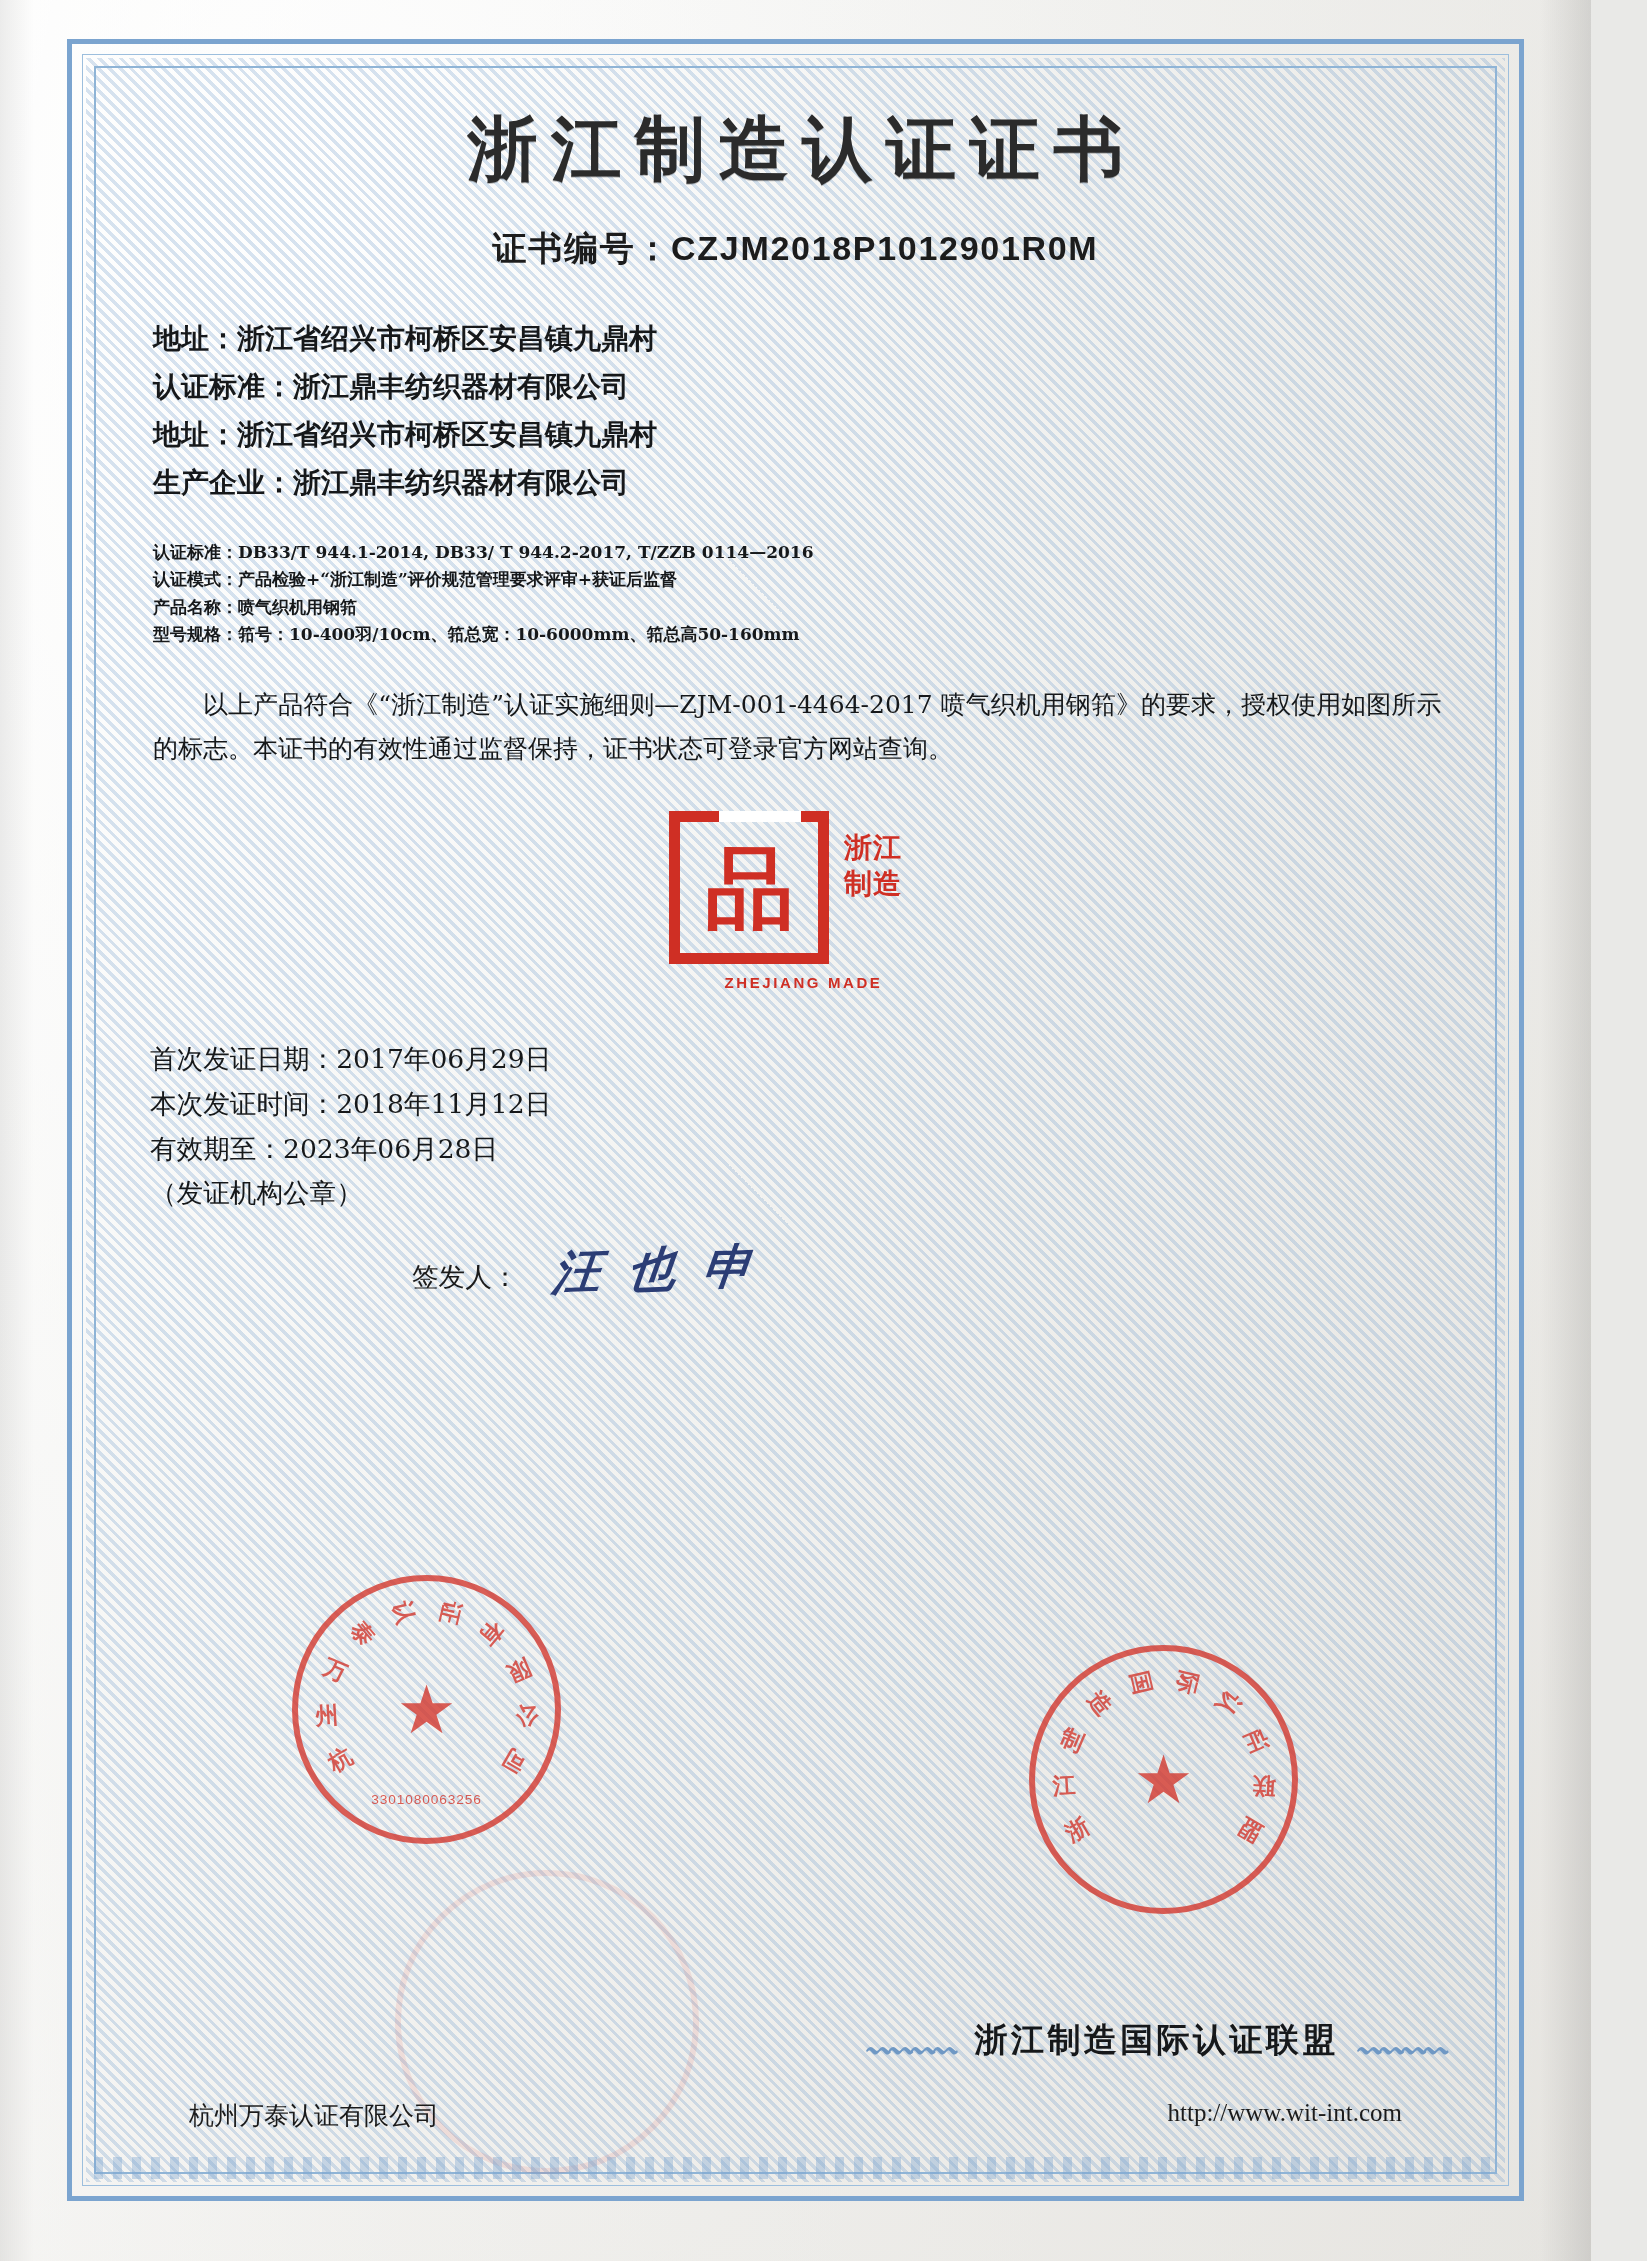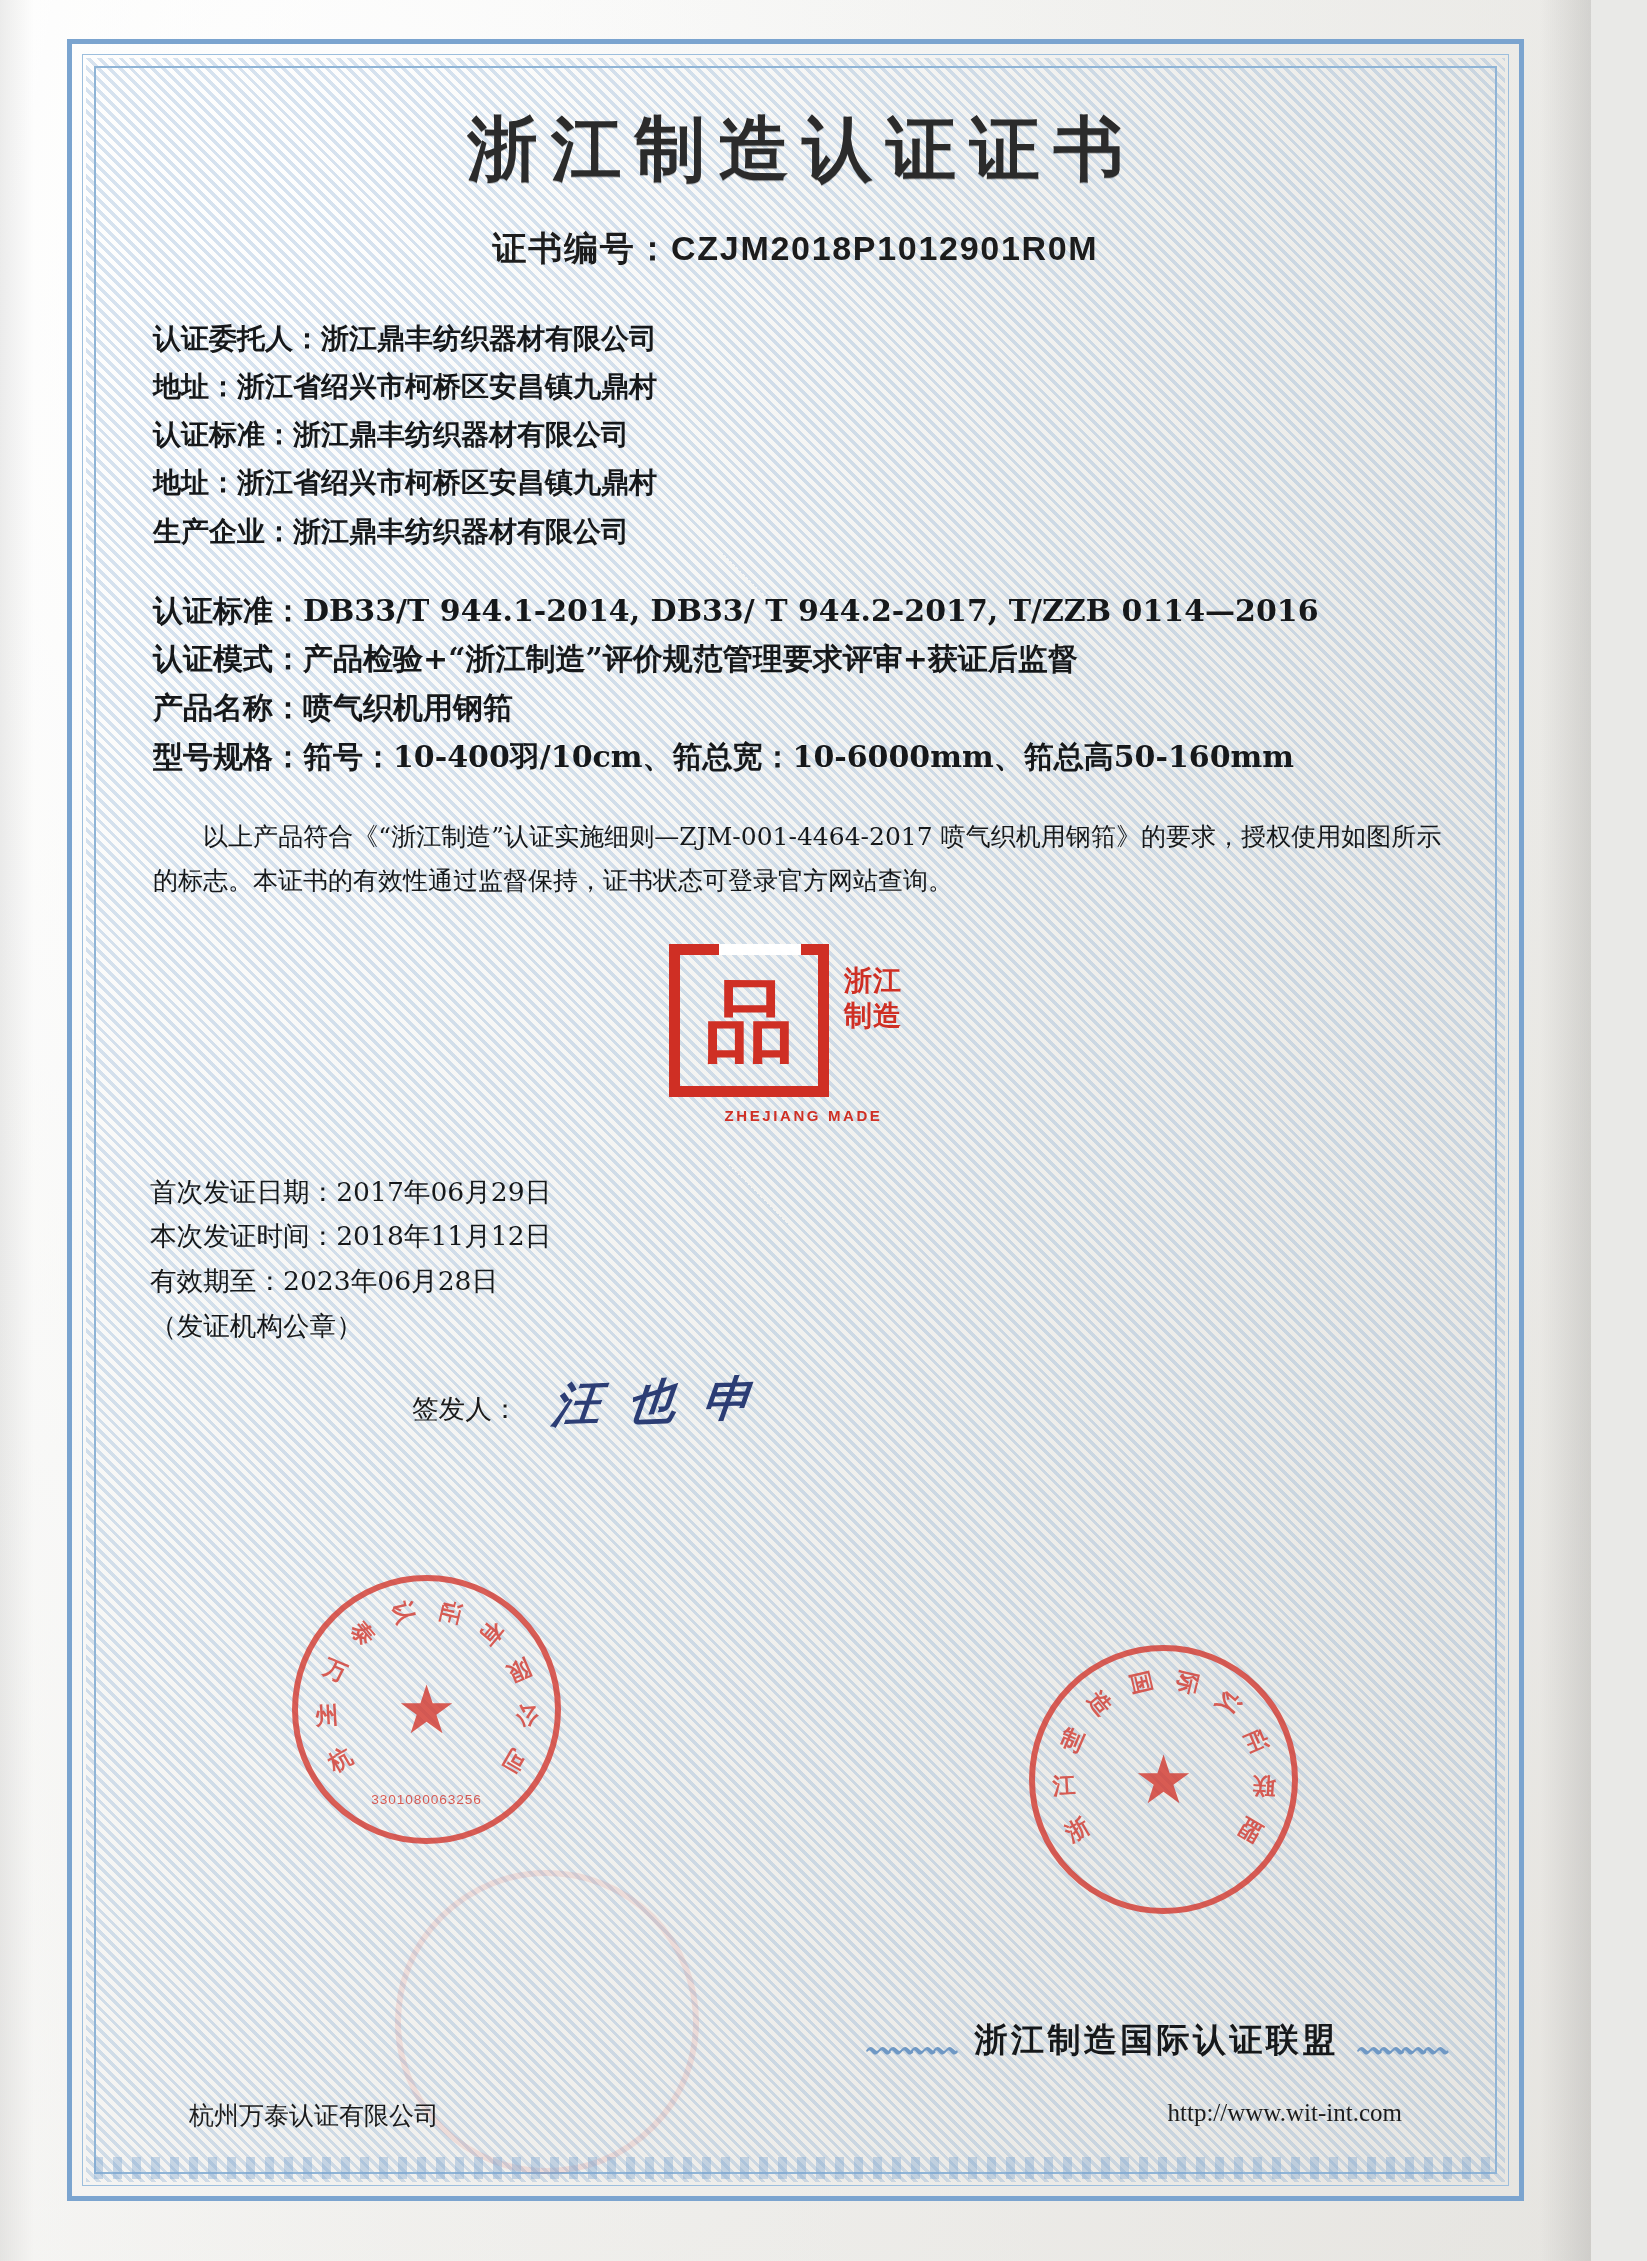--- a/index.html
+++ b/index.html
@@ -82,21 +82,21 @@
     margin:0 0 8.6px 24px;
     font-size:28px;
     line-height:1.72;
     font-family:"DejaVu Serif", serif;
     font-weight:600;
     color:#16181a;
   }
   .info-list .row{white-space:nowrap;}
   .spec-list{
     margin:31px 0 0 24px;
-    font-size:30px;
+    font-size:17px;
     line-height:1.62;
     font-family:"DejaVu Serif", serif;
     font-weight:600;
     color:#16181a;
   }
   .para{
     margin:34px 20.6px 0 24px;
     font-size:25px;
     line-height:1.75;
     text-align:justify;
@@ -304,21 +304,20 @@
 
   <div class="content">
 
     <h1 class="title">浙江制造认证证书</h1>
 
     <div class="cert-no">
       <span class="label">证书编号：</span><span>CZJM2018P1012901R0M</span>
     </div>
 
     <div class="info-list">
-      <div class="row">认证委托人：浙江鼎丰纺织器材有限公司</div>
       <div class="row">地址：浙江省绍兴市柯桥区安昌镇九鼎村</div>
       <div class="row">认证标准：浙江鼎丰纺织器材有限公司</div>
       <div class="row">地址：浙江省绍兴市柯桥区安昌镇九鼎村</div>
       <div class="row">生产企业：浙江鼎丰纺织器材有限公司</div>
     </div>
 
     <div class="spec-list">
       <div class="row">认证标准：DB33/T 944.1-2014, DB33/ T 944.2-2017, T/ZZB 0114—2016</div>
       <div class="row">认证模式：产品检验+“浙江制造”评价规范管理要求评审+获证后监督</div>
       <div class="row">产品名称：喷气织机用钢筘</div>

